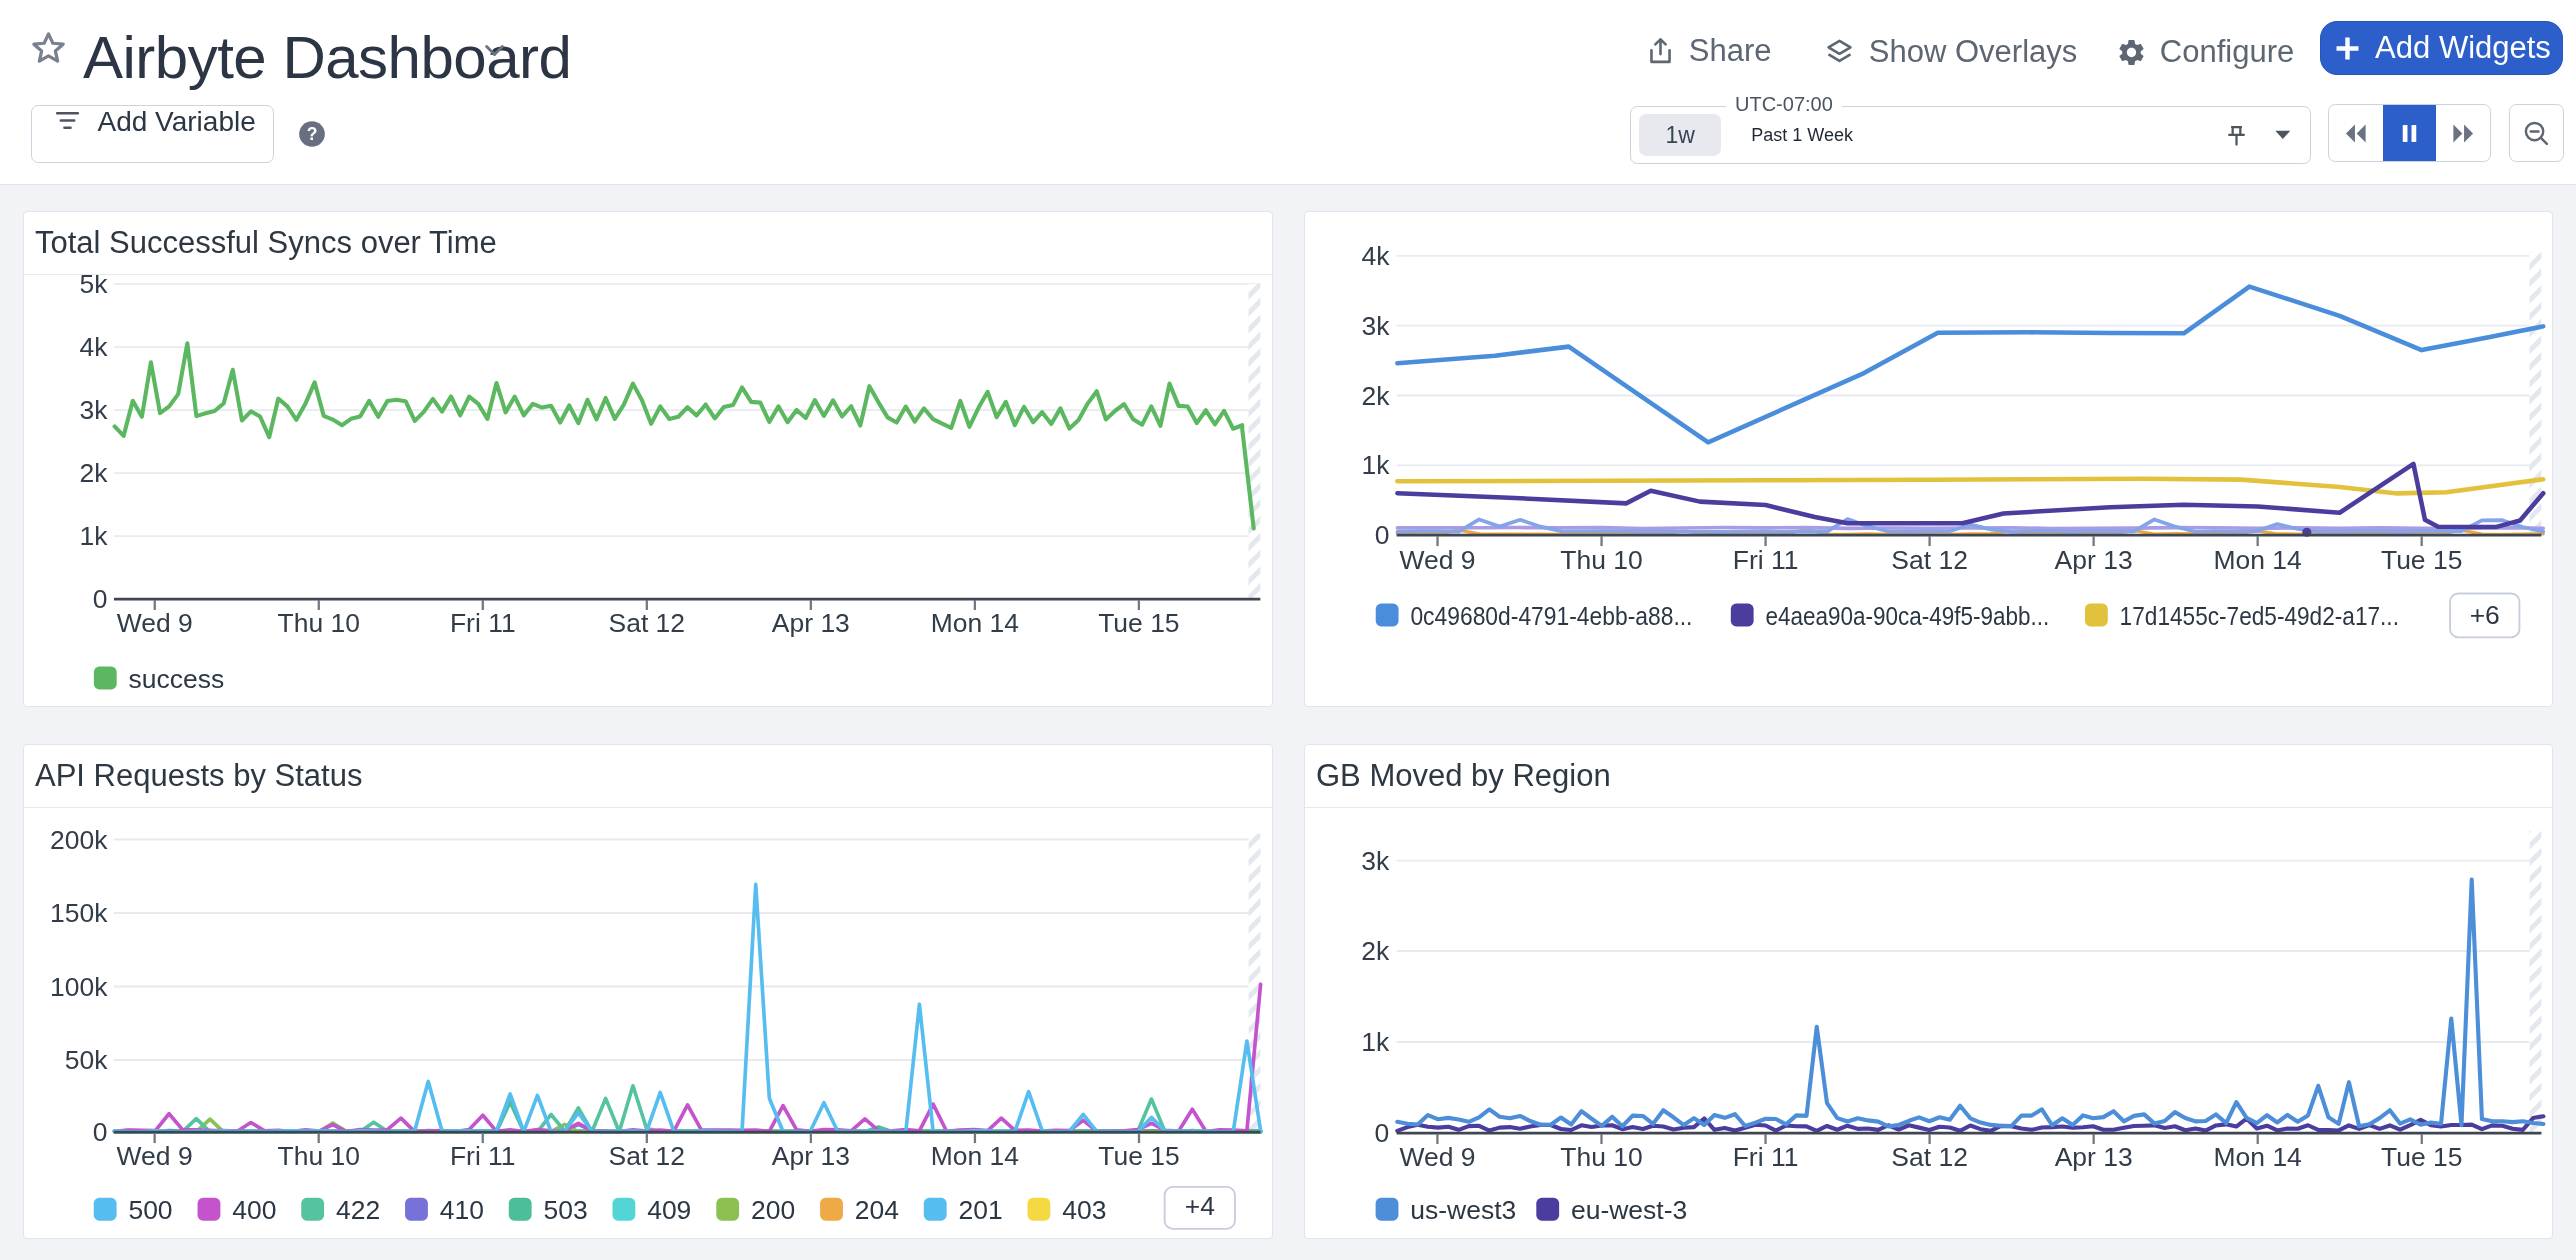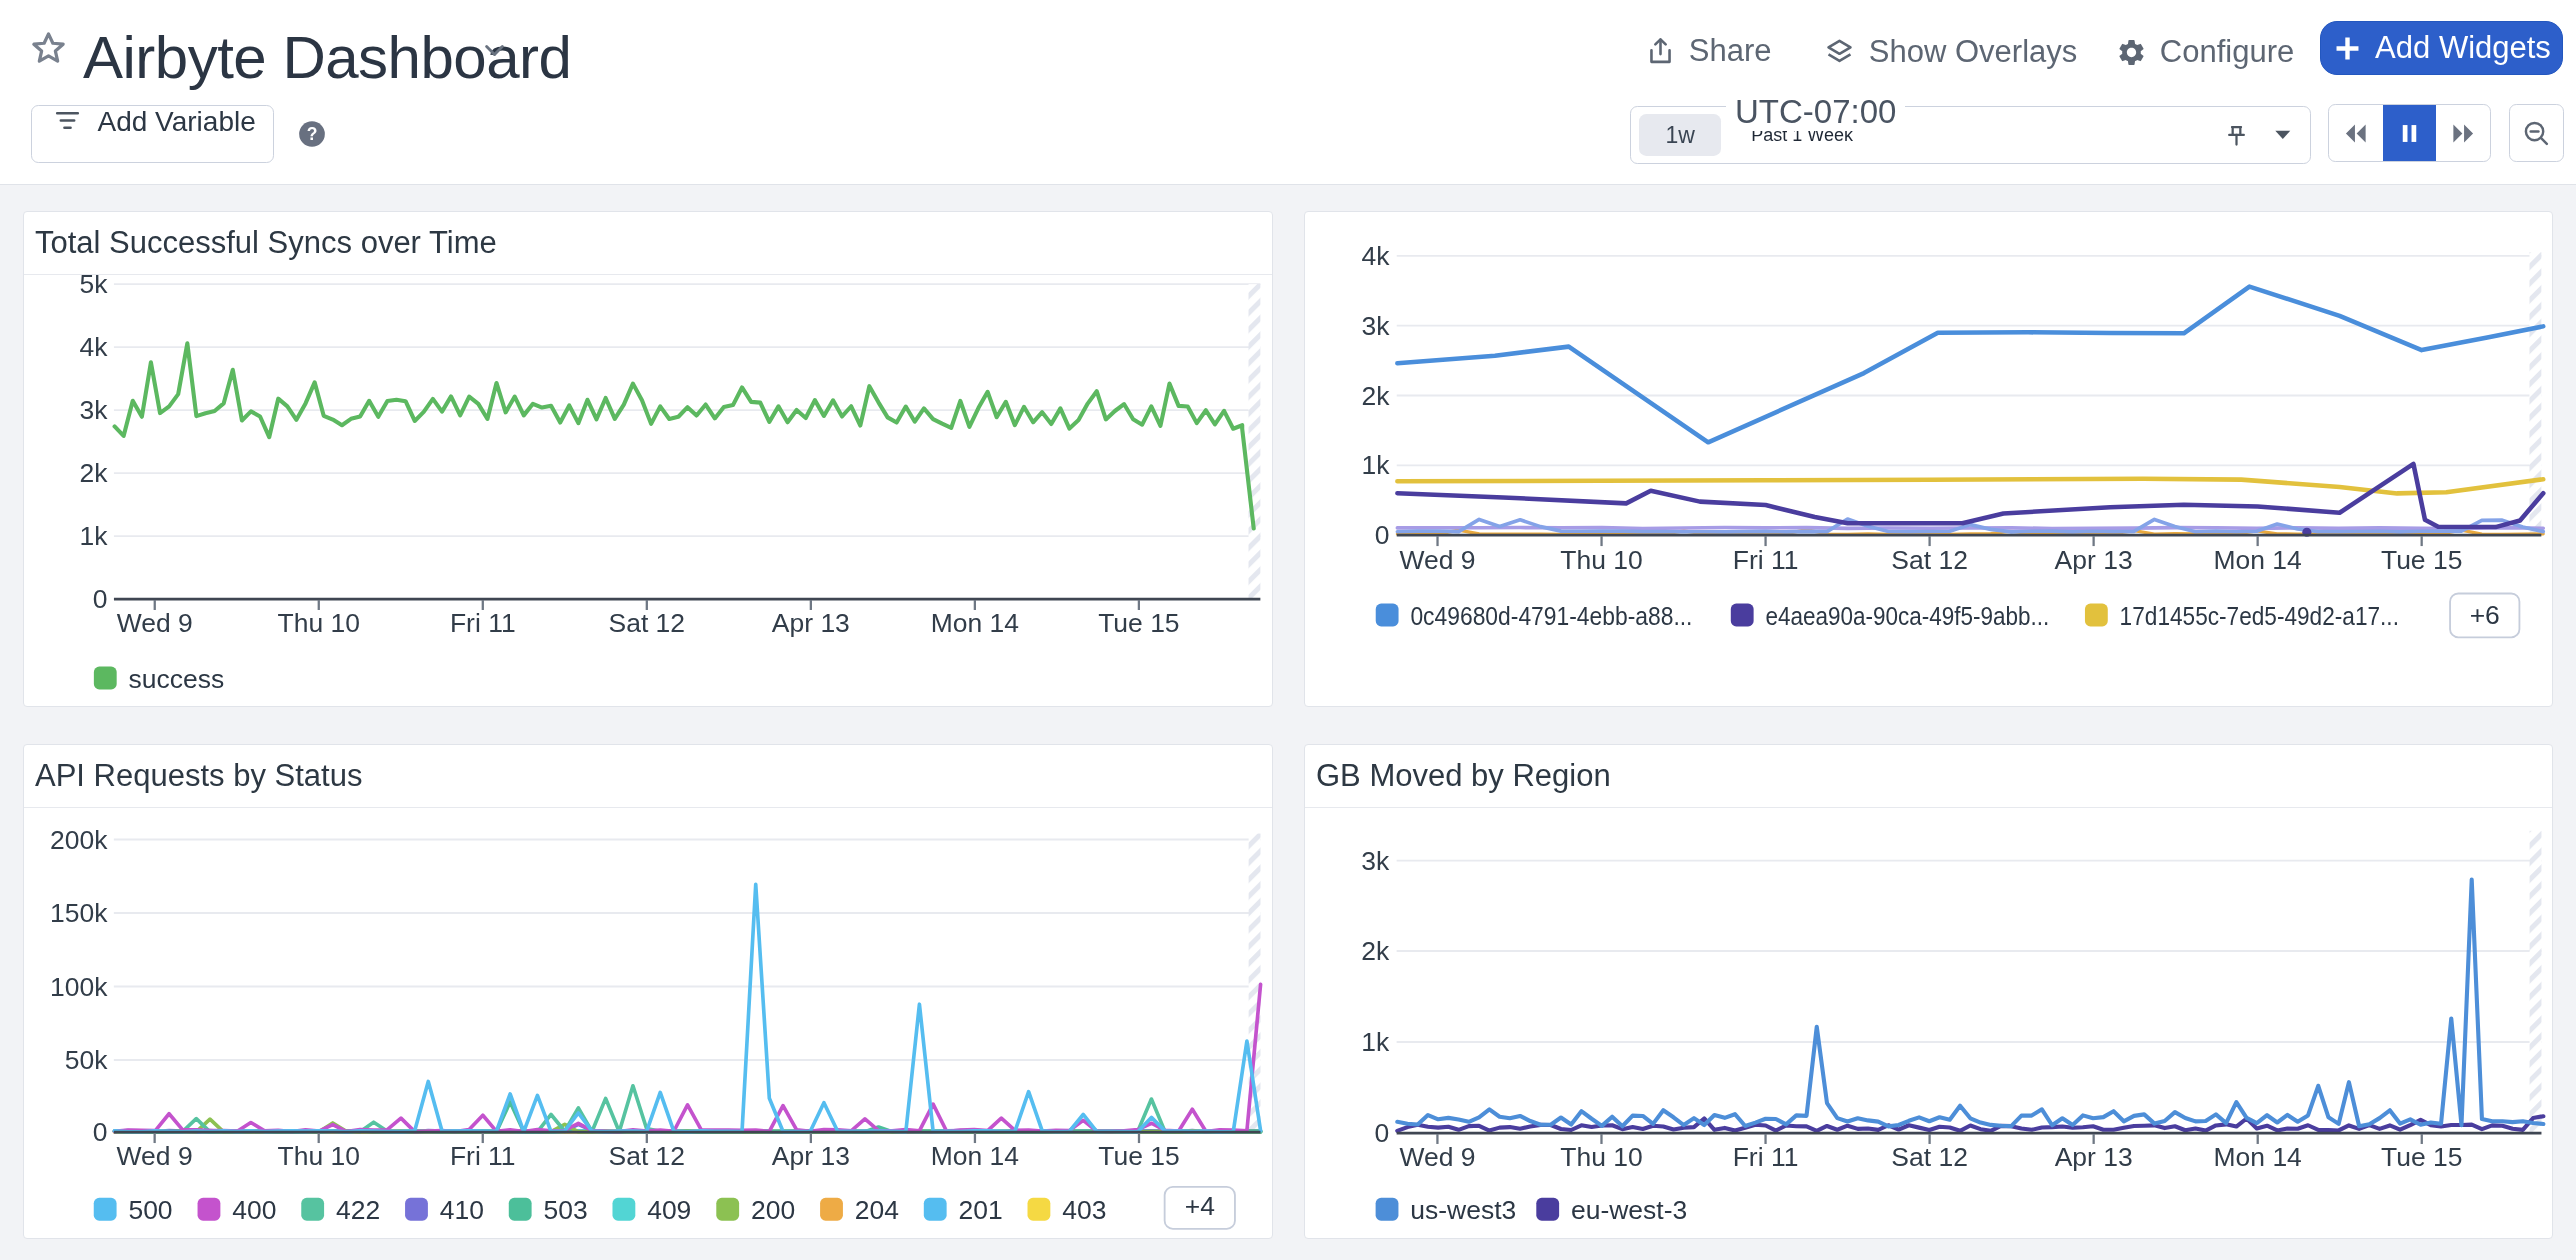--- a/index.html
+++ b/index.html
@@ -7,21 +7,21 @@
 #title{position:absolute;left:83px;top:23px;font-size:60px;letter-spacing:-0.5px;color:#2b3543;font-weight:400;white-space:nowrap}
 .hbtn{position:absolute;display:flex;align-items:center;font-size:31px;color:#5d6673}
 .hbtn svg{margin-right:12.8px}
 #addw{position:absolute;left:2320px;top:21px;width:243px;height:54px;background:#2d5fca;border:1.8px solid #2357bf;border-radius:17px;display:flex;align-items:center;justify-content:center;color:#fff;font-size:31px}
 #addw svg{margin-right:12px}
 #addvar{position:absolute;left:31px;top:105px;width:243px;height:58px;border:1.8px solid #ccd2de;border-radius:7.3px;background:#fff;display:flex;align-items:flex-start;color:#2c3744;font-size:28px}
 #addvar svg{margin:0 15.5px 0 21px}
 #timein{position:absolute;left:1630px;top:106px;width:681px;height:58px;border:1.8px solid #ccd2de;border-radius:7.3px;background:#fff;display:flex;align-items:center}
 #chip1w{margin-left:8.2px;width:82px;height:42px;background:#e7e9ef;border-radius:7.3px;display:flex;align-items:center;justify-content:center;font-size:23px;color:#3a4553}
 #pastw{margin-left:30px;font-size:18px;color:#1f2835}
-#utclbl{position:absolute;left:1726px;top:93px;padding:0 9px;white-space:nowrap;text-align:left;background:#fff;font-size:33px;color:#4a5462;z-index:3}
+#utclbl{position:absolute;left:1726px;top:93px;padding:0 9px;white-space:nowrap;text-align:left;background:#fff;font-size:20px;color:#4a5462;z-index:3}
 #seg{position:absolute;left:2328px;top:104px;width:163px;height:58px;border:1.8px solid #ccd2de;border-radius:7.3px;background:#fff;display:flex;overflow:hidden}
 .segc{flex:1;display:flex;align-items:center;justify-content:center}
 #segmid{background:#2d5fca}
 #zoombtn{position:absolute;left:2509px;top:104px;width:55px;height:58px;border:1.8px solid #ccd2de;border-radius:7.3px;background:#fff;display:flex;align-items:center;justify-content:center}
 .panel{position:absolute;background:#fff;border:1.8px solid #e1e4ea;border-radius:4px}
 .ptitle{height:63px;border-bottom:1.8px solid #e7e9ee;font-size:31px;color:#2d3843;padding-left:11px;display:flex;align-items:center;white-space:nowrap}
 </style></head><body>
 <div id="header">
     <div class="abs" style="left:30px;top:30px"><svg width="37" height="37" viewBox="0 0 24 24" fill="none" stroke="#79818e" stroke-width="2.1" stroke-linejoin="round">
         <path d="M12 2.5l2.83 6.1 6.67.62-5.03 4.42 1.47 6.55L12 16.75l-5.94 3.44 1.47-6.55L2.5 9.22l6.67-.62z"></path>

